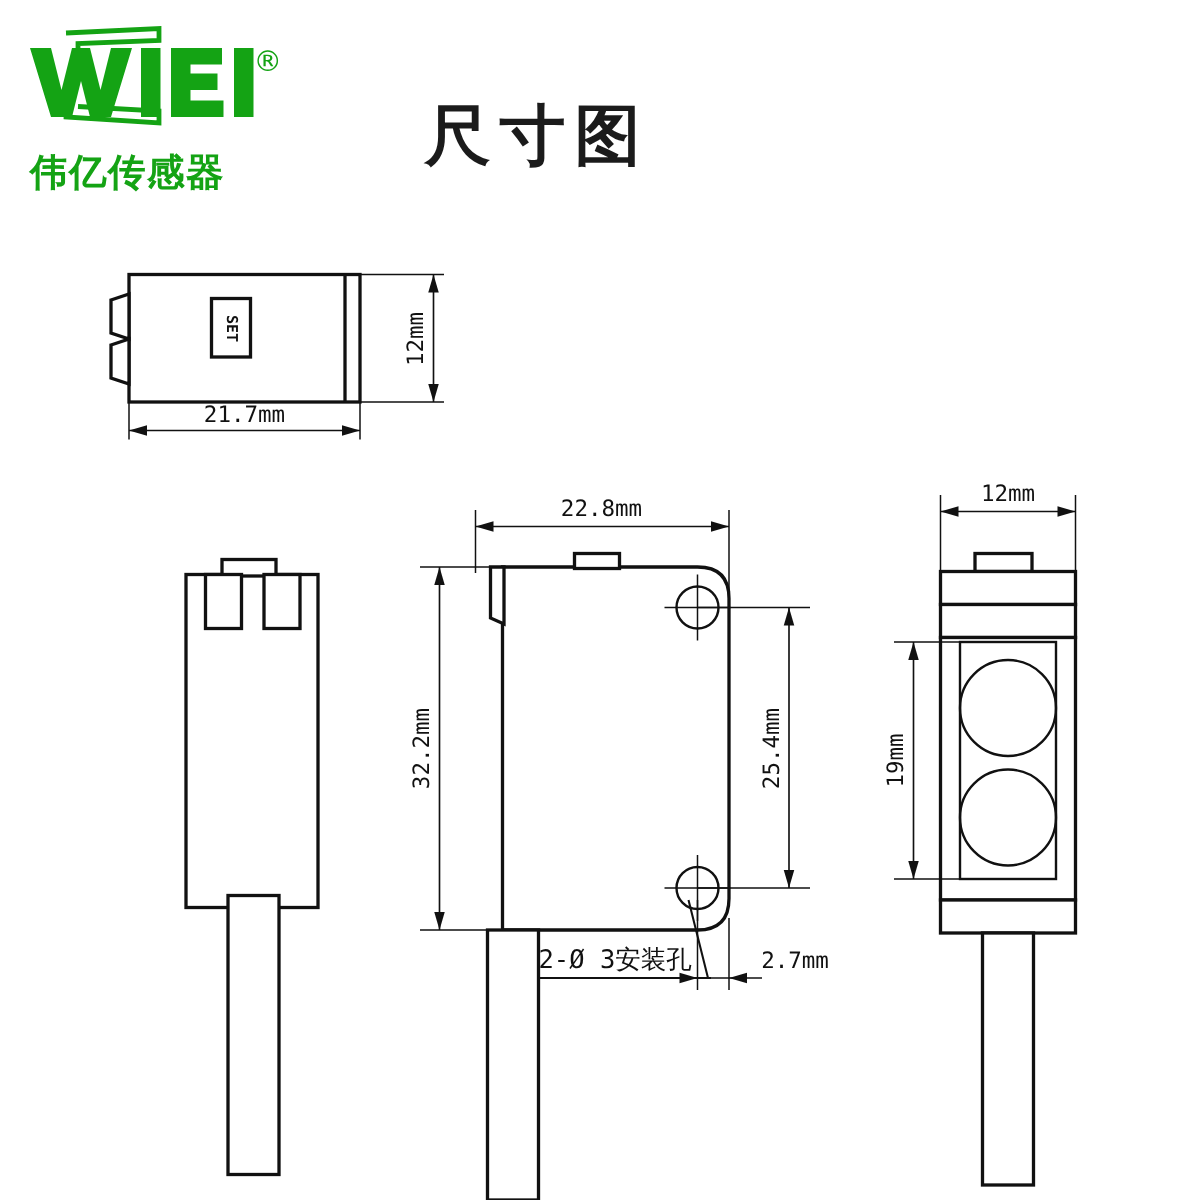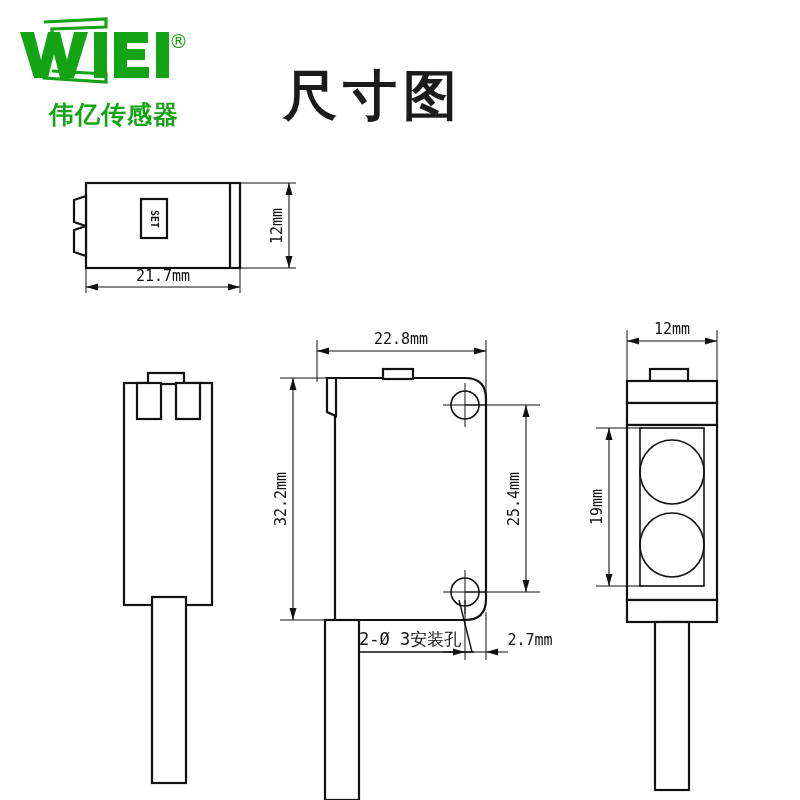--- a/index.html
+++ b/index.html
@@ -46,30 +46,29 @@
     position: absolute;
     left: 6px;
     top: 86px;
     font-family: "DejaVu Sans", sans-serif;
     font-size: 25px;
     font-weight: bold;
     letter-spacing: 1px;
     color: #14A314;
     white-space: nowrap;
     line-height: 1;
-    margin-left: 29px;
   }
 
   
   #title {
     position: absolute;
     left: 283px;
     top: 68px;
     font-family: "DejaVu Sans", sans-serif;
-    font-size: 54px;
+    font-size: 44px;
     font-weight: bold;
     color: #1b1b1b;
     letter-spacing: 6px;
     line-height: 1.05;
     white-space: nowrap;
   }
 
   
   #drawing {
     position: absolute;

